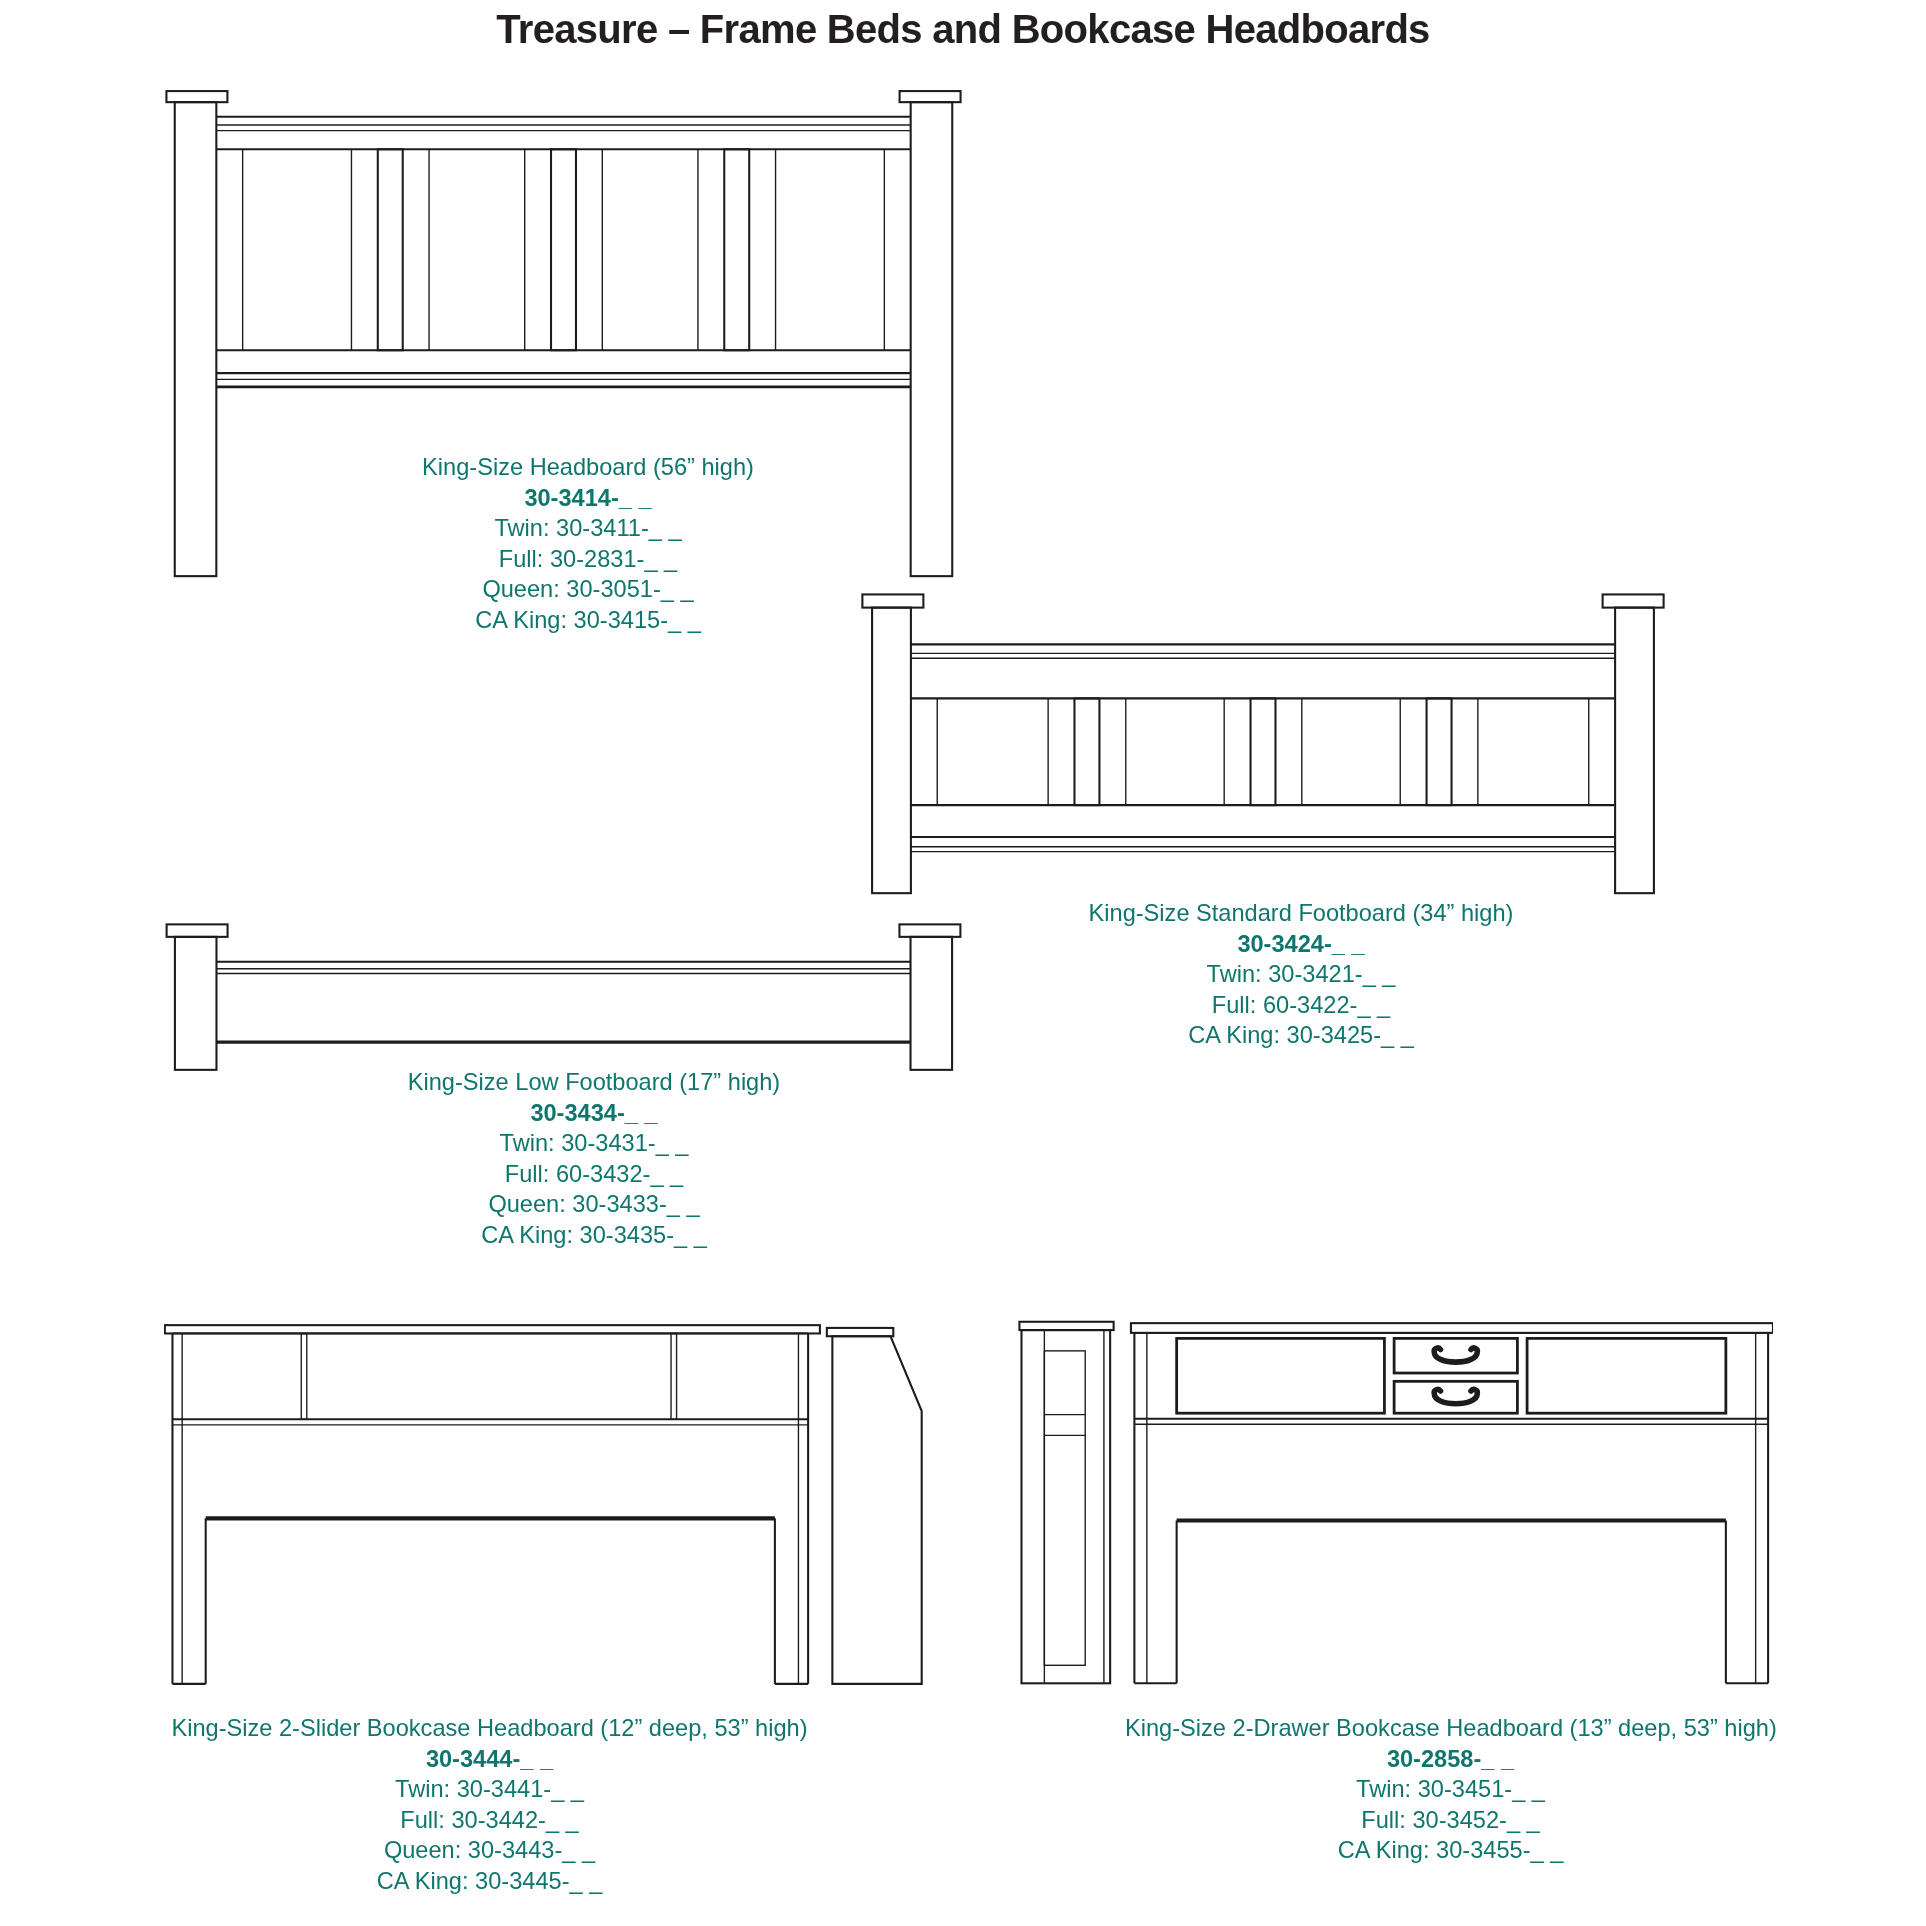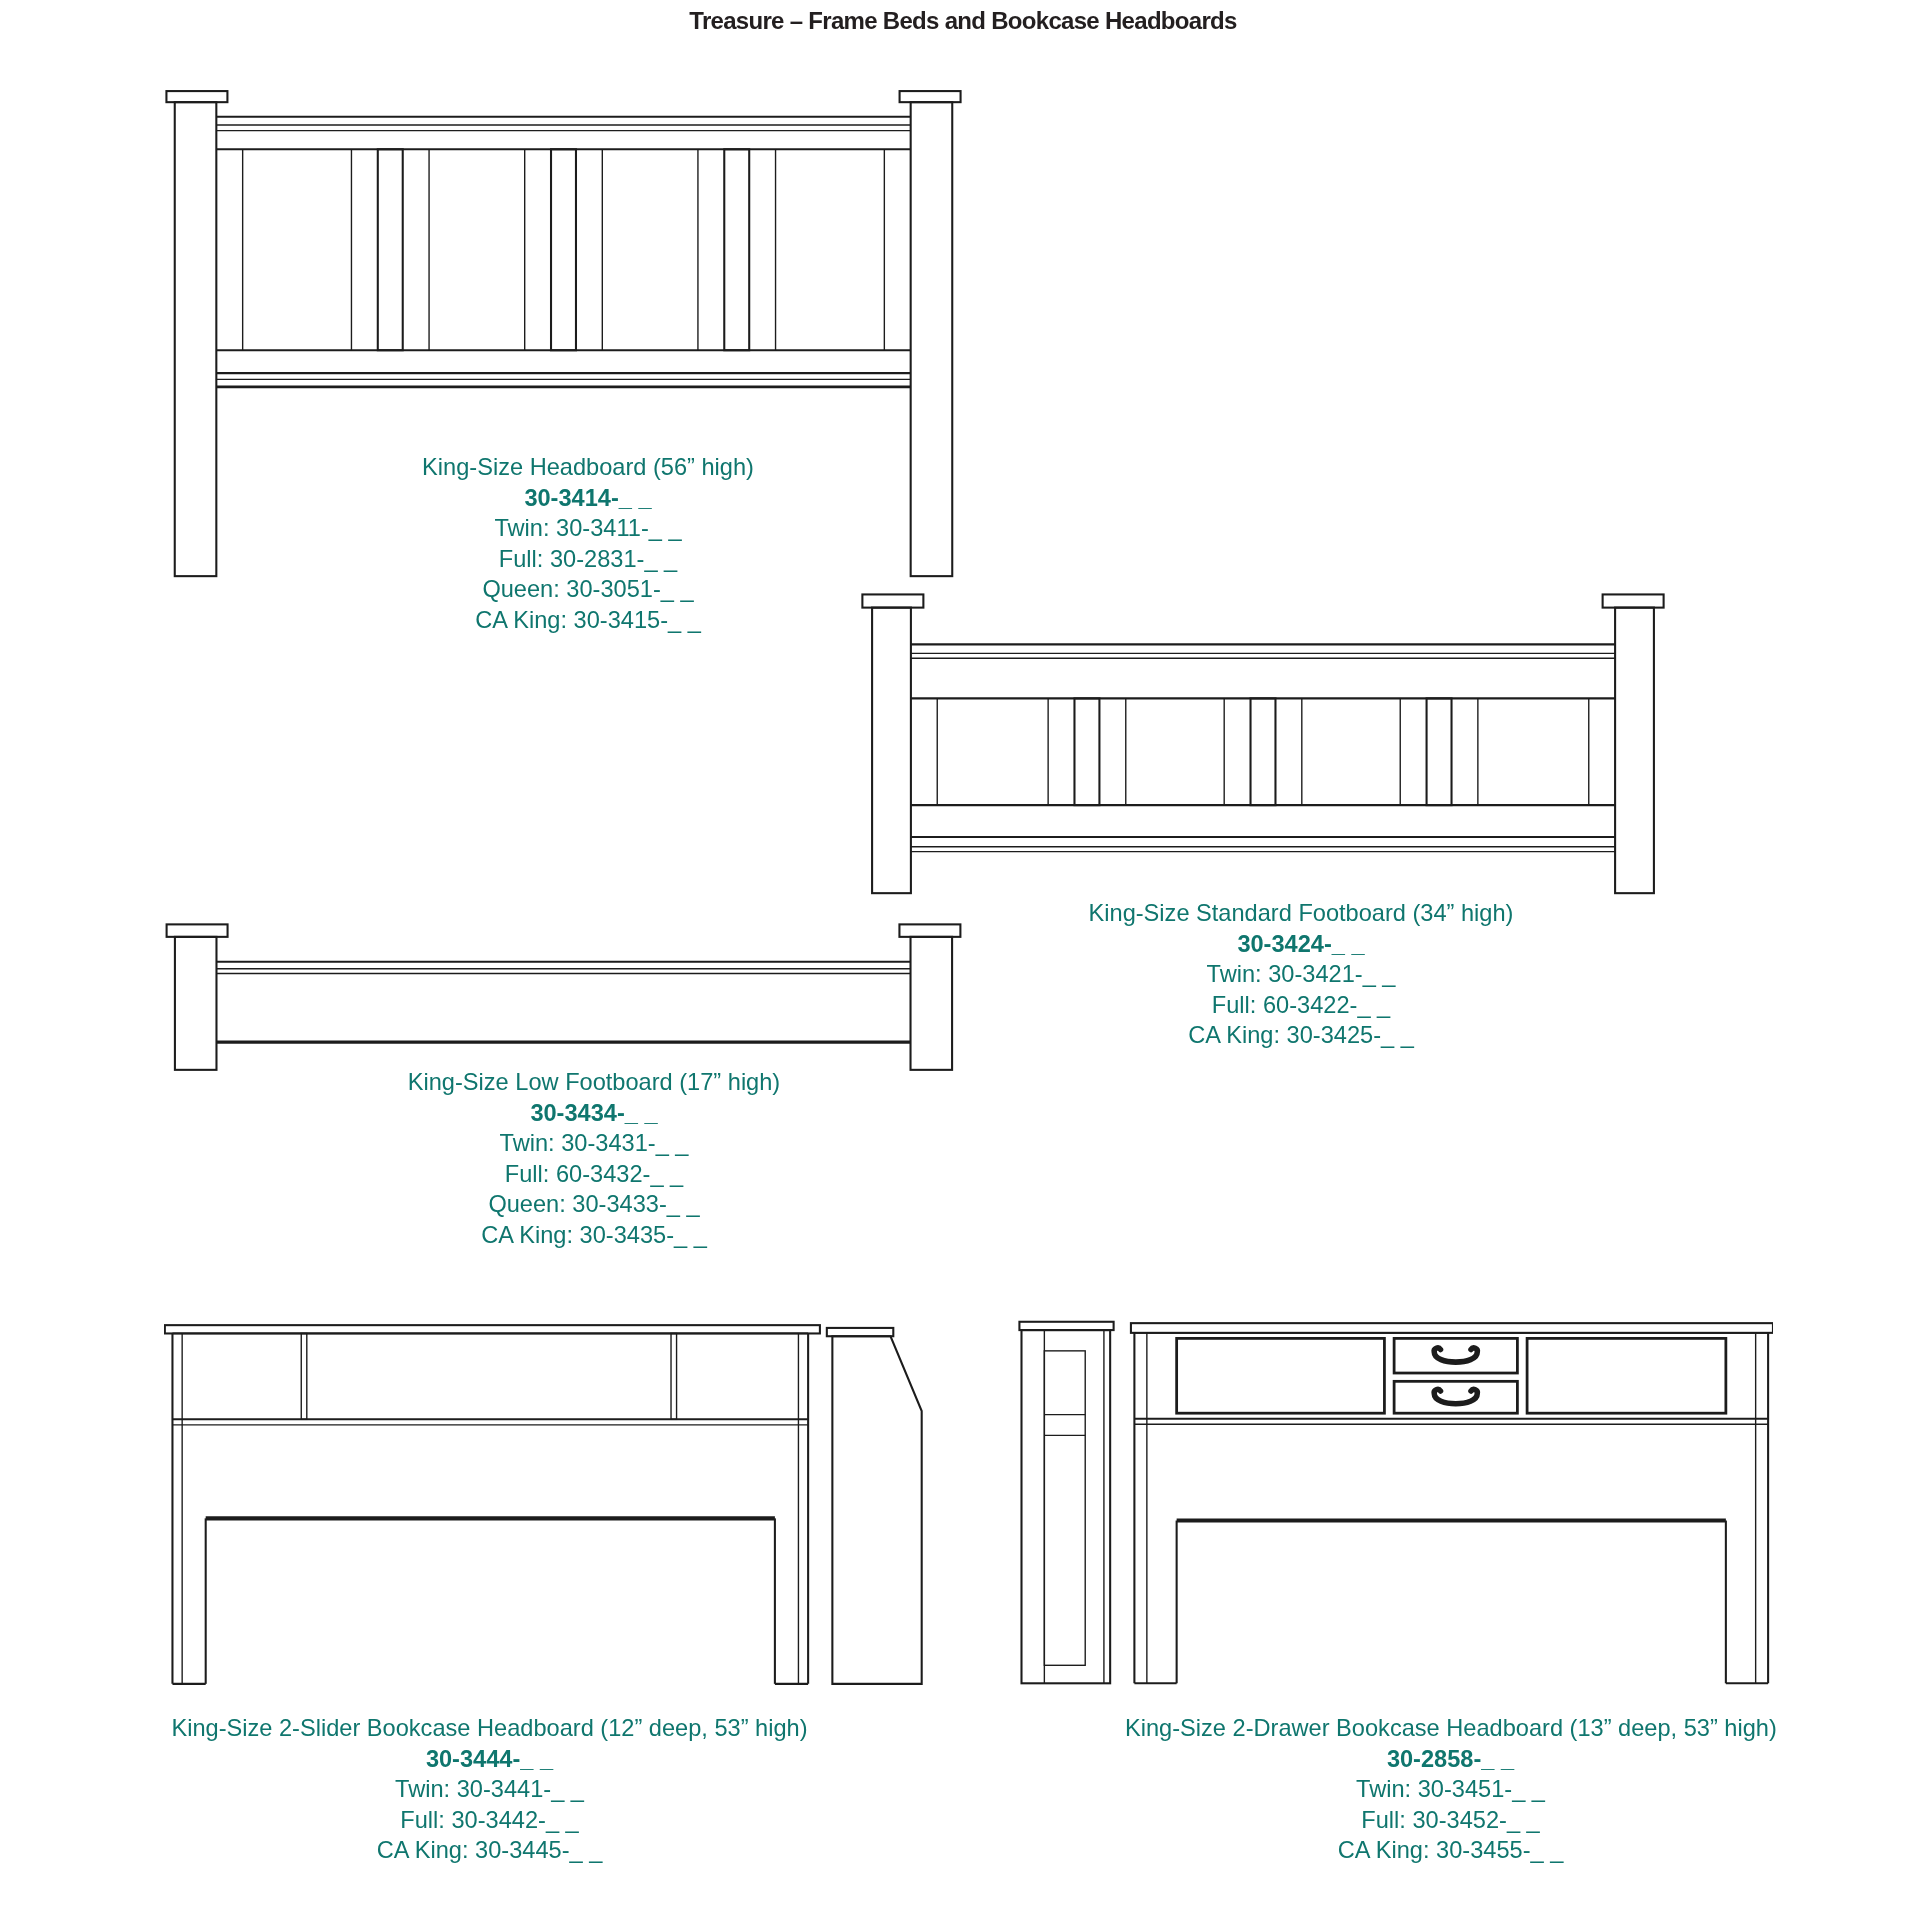--- a/index.html
+++ b/index.html
@@ -3,21 +3,21 @@
 <meta charset="utf-8">
 <style>
   html,body{margin:0;padding:0;background:#ffffff;}
   body{
     width:1926px;height:1926px;position:relative;overflow:hidden;
     font-family:"Liberation Sans", sans-serif;color:#231f20;
   }
   .page{position:absolute;inset:0;background:#ffffff;}
   .page-title{
     position:absolute;left:478px;top:7px;width:970px;text-align:center;
-    font-size:24px;font-weight:700;letter-spacing:-0.7px;color:#231f20;white-space:nowrap;
+    font-size:40px;font-weight:700;letter-spacing:-0.7px;color:#231f20;white-space:nowrap;
   }
   .drawing{position:absolute;}
   .drawing svg{display:block;width:100%;height:100%;}
   .caption{position:absolute;text-align:center;font-size:23.6px;line-height:30.5px;color:#0f766e;}
   .cap-name{font-weight:400;white-space:nowrap;}
   .cap-model{font-weight:700;white-space:nowrap;}
   .cap-line{font-weight:400;white-space:nowrap;}
   svg line, svg rect, svg path{stroke:#1c1c1c;fill:none;}
 </style>
 </head>
@@ -174,20 +174,21 @@
         <rect x="957" y="10" width="96" height="12" stroke-width="3"></rect>
         <path d="M 965 22 H 1049 L 1094 130 V 524 H 965 Z" stroke-width="3"></path>
       </g>
     </svg>
   </div>
   <div class="caption" style="left:164px;top:1713px;width:651px;">
     <div class="cap-name">King-Size 2-Slider Bookcase Headboard (12” deep, 53” high)</div>
     <div class="cap-model">30-3444-_ _</div>
     <div class="cap-line">Twin: 30-3441-_ _</div>
     <div class="cap-line">Full: 30-3442-_ _</div>
+    <div class="cap-line">Queen: 30-3443-_ _</div>
     <div class="cap-line">CA King: 30-3445-_ _</div>
   </div>
 
   <div class="drawing" style="left:1018px;top:1319px;width:755px;height:374px;">
     <svg viewBox="0 0 1090 540">
       <g>
         <rect x="2" y="4" width="136" height="12" stroke-width="3"></rect>
         <rect x="5" y="16" width="128" height="510" stroke-width="3"></rect>
         <line x1="38" y1="16" x2="38" y2="526" stroke-width="2"></line>
         <line x1="124" y1="16" x2="124" y2="526" stroke-width="2"></line>

